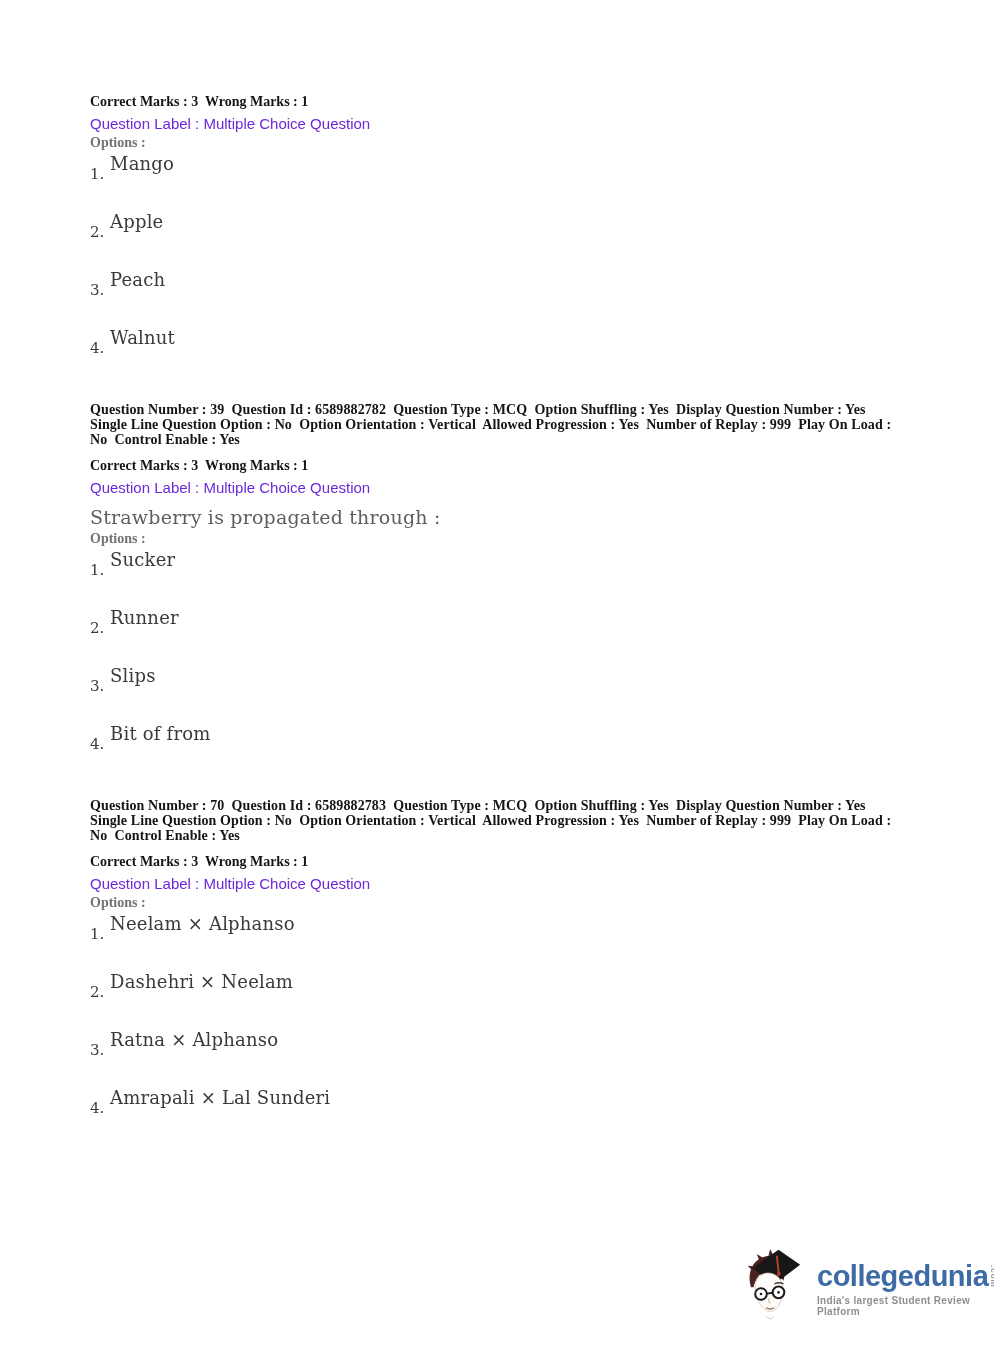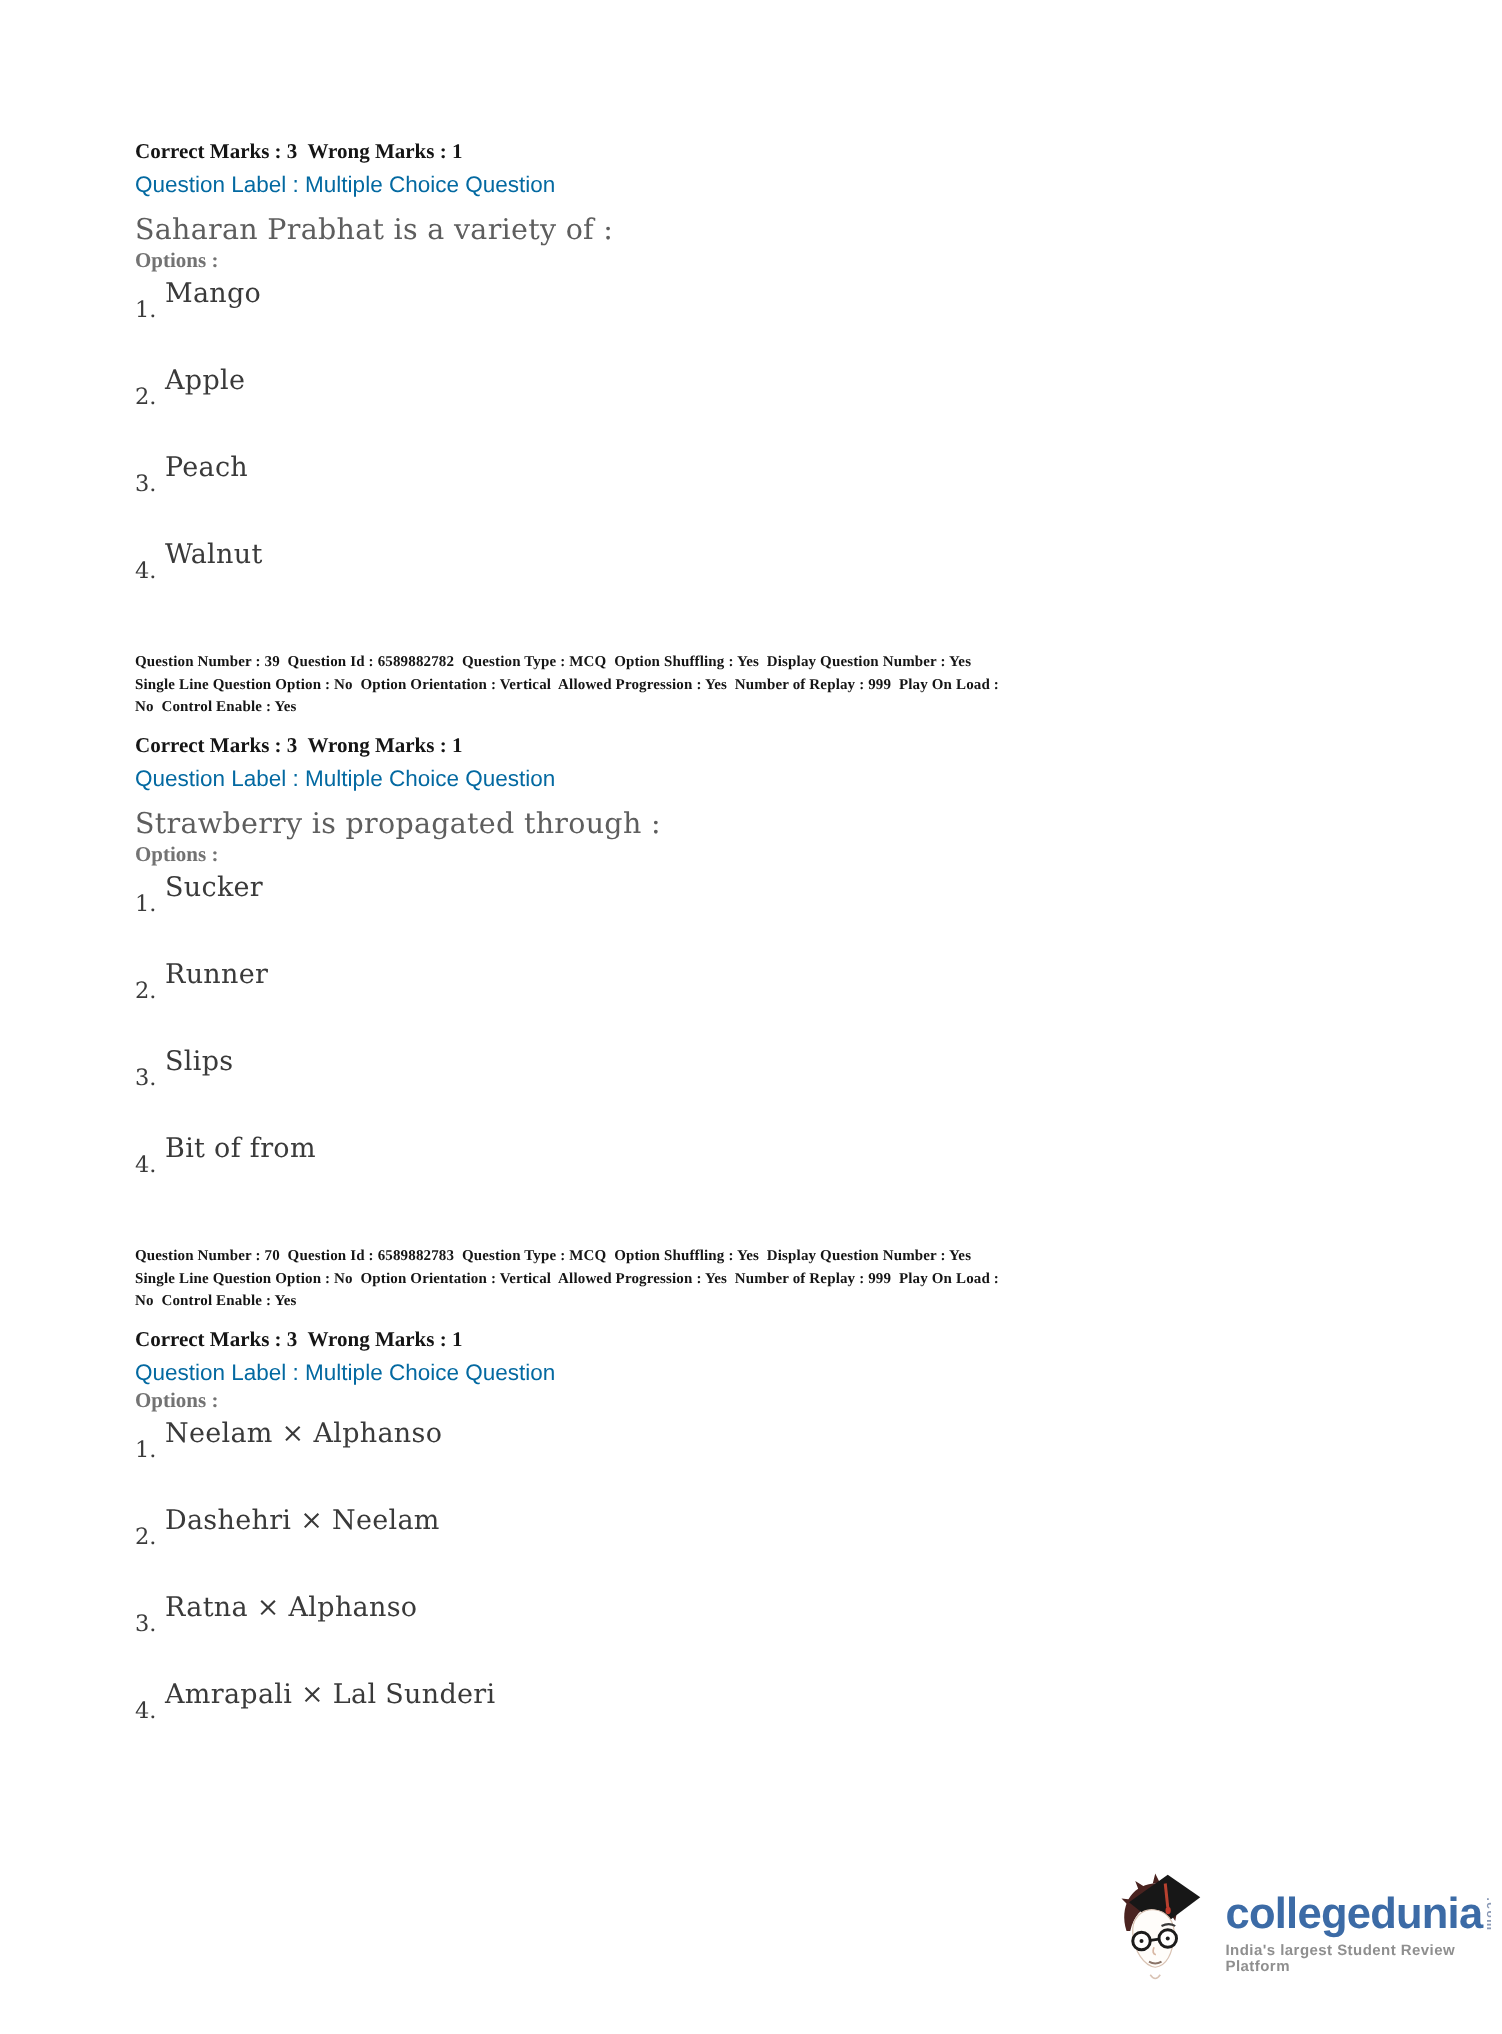--- a/index.html
+++ b/index.html
@@ -7,31 +7,31 @@
   .page {
     position:relative; width:994px; height:1356px; background:#ffffff;
     overflow:hidden;
   }
   .content {
     position:absolute; left:90px; top:92px; width:825px;
   }
   .question-block { margin-bottom:42px; }
   .meta {
     font-family:"Liberation Serif", serif; font-weight:bold;
-    font-size:10px; line-height:15px; color:#151515;
+    font-size:14px; line-height:15px; color:#151515;
     white-space:pre-wrap; letter-spacing:0.1px;
   }
   .marks {
     font-family:"Liberation Serif", serif; font-weight:bold;
     font-size:14px; line-height:19px; color:#151515;
     white-space:pre-wrap; margin-top:9px;
   }
   .q-label {
     font-family:"Liberation Sans", sans-serif;
-    font-size:15px; line-height:21px; color:#0369a1;
+    font-size:15px; line-height:21px; color:#6d28d9;
     margin-top:2px; filter:blur(0.2px);
   }
   .q-text {
     font-family:"DejaVu Serif", serif;
     font-size:19px; line-height:25px; color:#5e5e5e;
     margin-top:7px; filter:blur(0.3px); letter-spacing:0.2px;
   }
   .options-heading {
     font-family:Liberation Serif, serif; font-weight:bold;
     font-size:14px; line-height:18px; color:#737373;
@@ -71,21 +71,20 @@
 </style>
 </head>
 <body>
 
 <div class="page">
   <div class="content">
 
     <section class="question-block">
       <div class="marks" style="margin-top:0;">Correct Marks : 3  Wrong Marks : 1</div>
       <div class="q-label">Question Label : Multiple Choice Question</div>
-      <div class="q-text">Saharan Prabhat is a variety of :</div>
       <div class="options-heading">Options :</div>
       <div>
         <div class="option-row">
           <span class="opt-num">1.</span>
           <span class="opt-text">Mango</span>
         </div>
         <div class="option-row">
           <span class="opt-num">2.</span>
           <span class="opt-text">Apple</span>
         </div>

